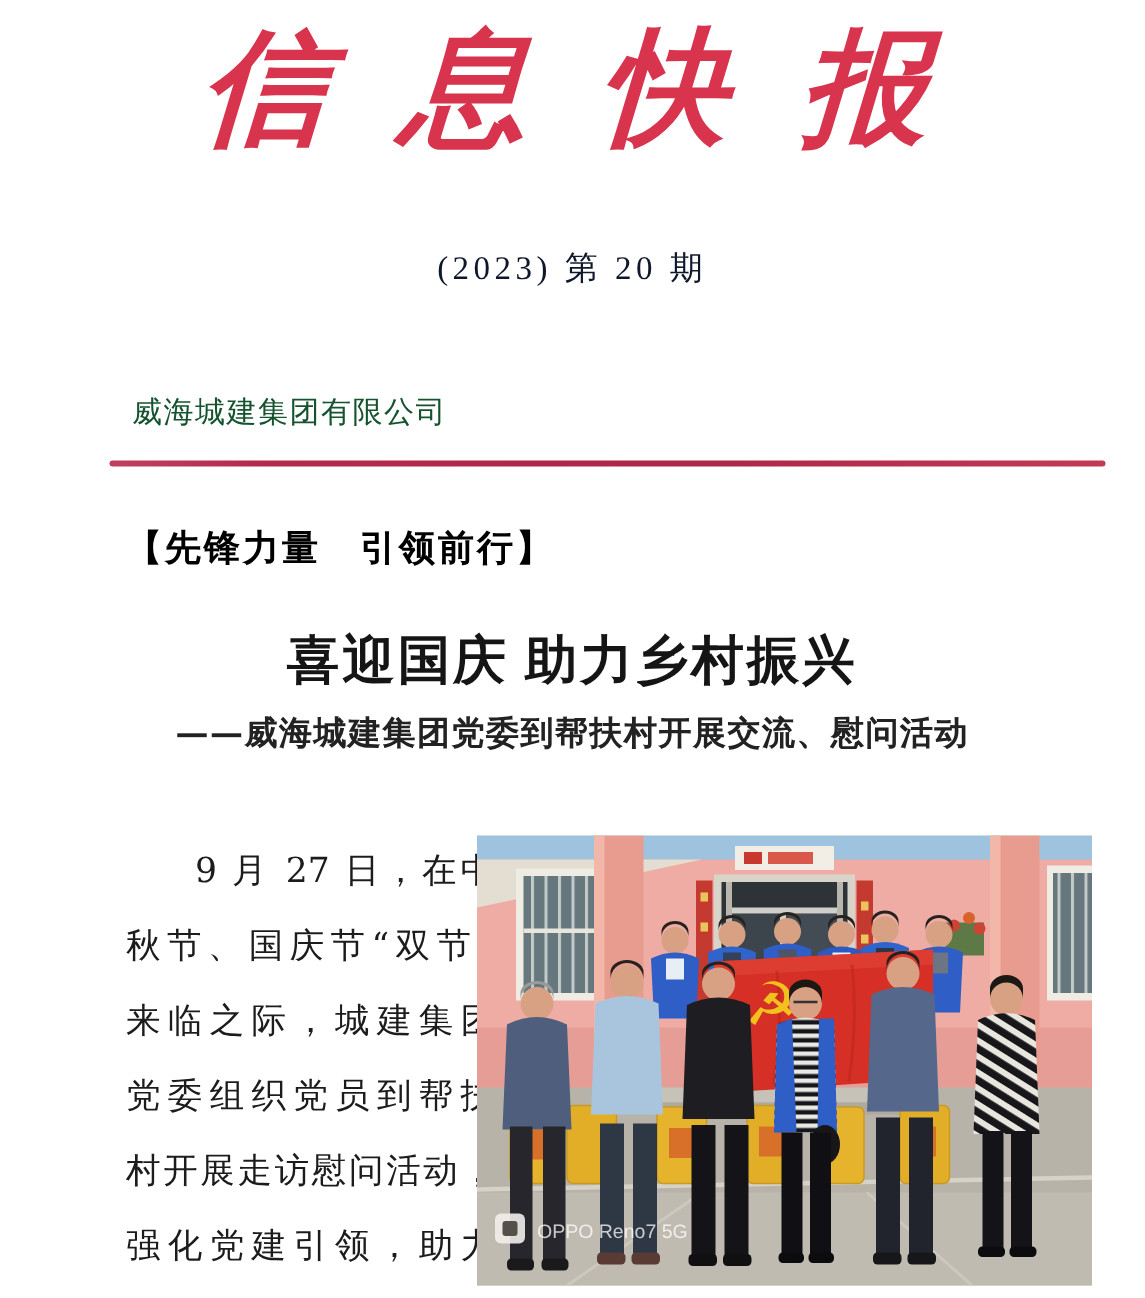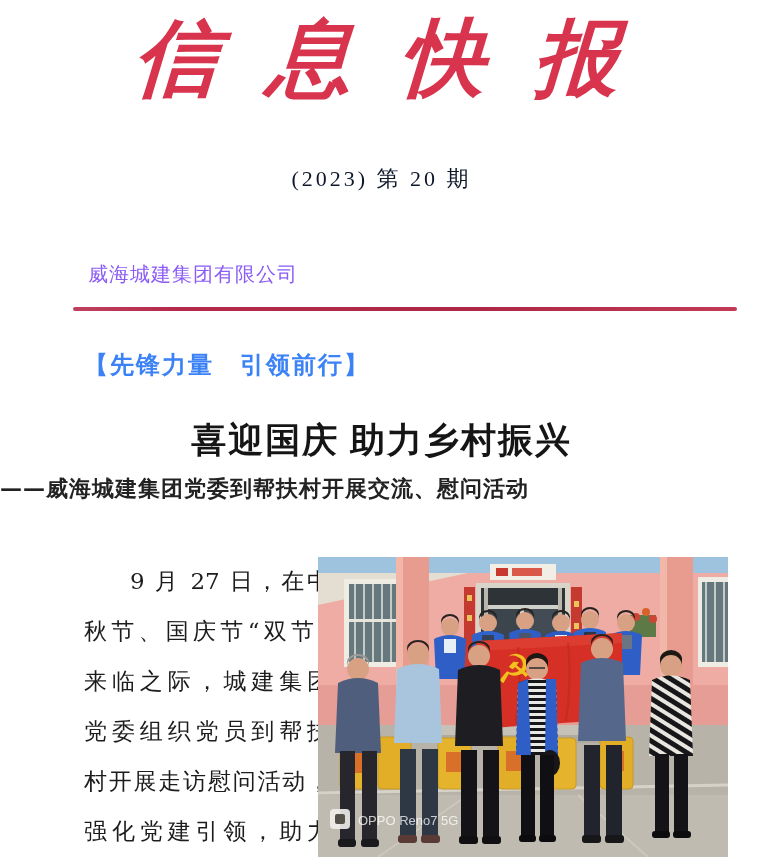--- a/index.html
+++ b/index.html
@@ -24,41 +24,41 @@
     color:var(--accent-red);transform:skewX(-3deg);white-space:nowrap;
   }
   .issue-line{
     position:absolute;top:164px;left:0;width:100%;text-align:center;
     font-size:22px;letter-spacing:3px;color:#0f172a;
     font-family:"Liberation Serif","DejaVu Serif",serif;
   }
   .info-row{
     position:absolute;top:261px;left:88px;right:28px;
     display:flex;justify-content:space-between;align-items:flex-end;
-    font-size:20px;color:#8b5cf6;
+    font-size:20px;color:#14532d;
   }
   .org-name{letter-spacing:1px;font-family:"Liberation Sans","DejaVu Sans",sans-serif;}
   .issue-date{letter-spacing:2px;font-family:"Liberation Serif","DejaVu Serif",serif;}
   .red-rule{
     position:absolute;left:73px;top:307px;width:664px;height:4px;border:0;
     background:linear-gradient(90deg,#c04060 0%,var(--rule-red) 15%,#ad2746 60%,#c23a55 100%);
     border-radius:2px;
   }
   .section-tag{
     position:absolute;left:84px;top:349px;
     font-family:Liberation Mono, monospace;
-    font-weight:bold;font-size:24px;letter-spacing:2px;color:#3b82f6;
+    font-weight:bold;font-size:24px;letter-spacing:2px;color:#000000;
   }
   .article-title{
     position:absolute;top:417px;left:0;width:100%;text-align:center;
     font-weight:bold;font-size:35px;letter-spacing:2px;color:#151515;
     font-family:"Liberation Serif","DejaVu Serif",serif;
   }
   .article-subtitle{
-    position:absolute;top:474px;left:0;width:100%;text-align:left;
+    position:absolute;top:474px;left:0;width:100%;text-align:center;
     font-weight:bold;font-size:22px;letter-spacing:1px;color:#222;
     font-family:"DejaVu Serif","Liberation Serif",serif;
   }
   .body-text{
     position:absolute;left:84px;top:556px;width:246px;
     font-size:23px;color:#1c1c1c;
     font-family:"DejaVu Serif","Liberation Serif",serif;
   }
   .body-line{
     height:50px;line-height:50px;white-space:nowrap;

